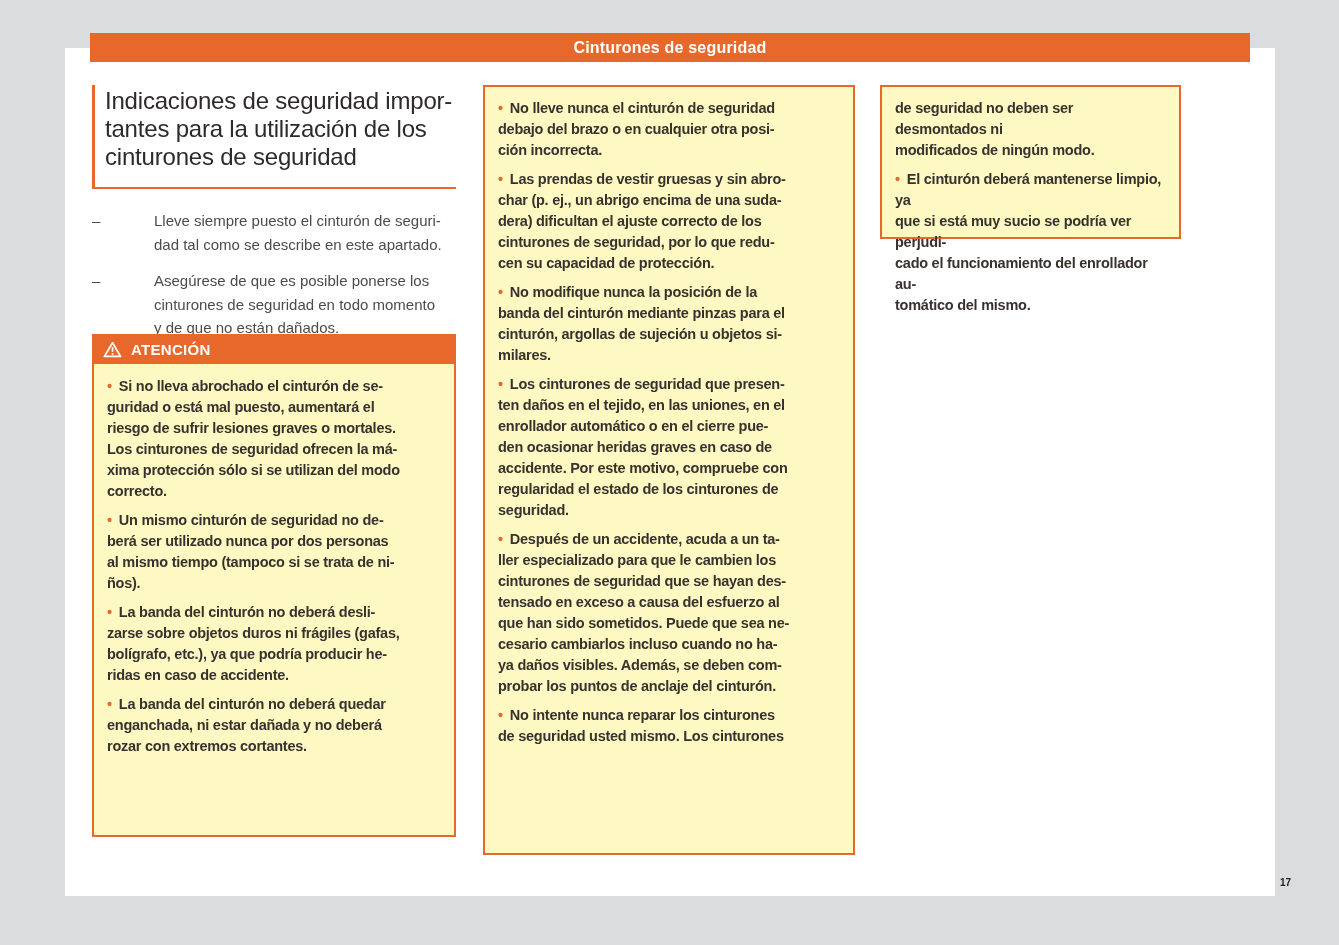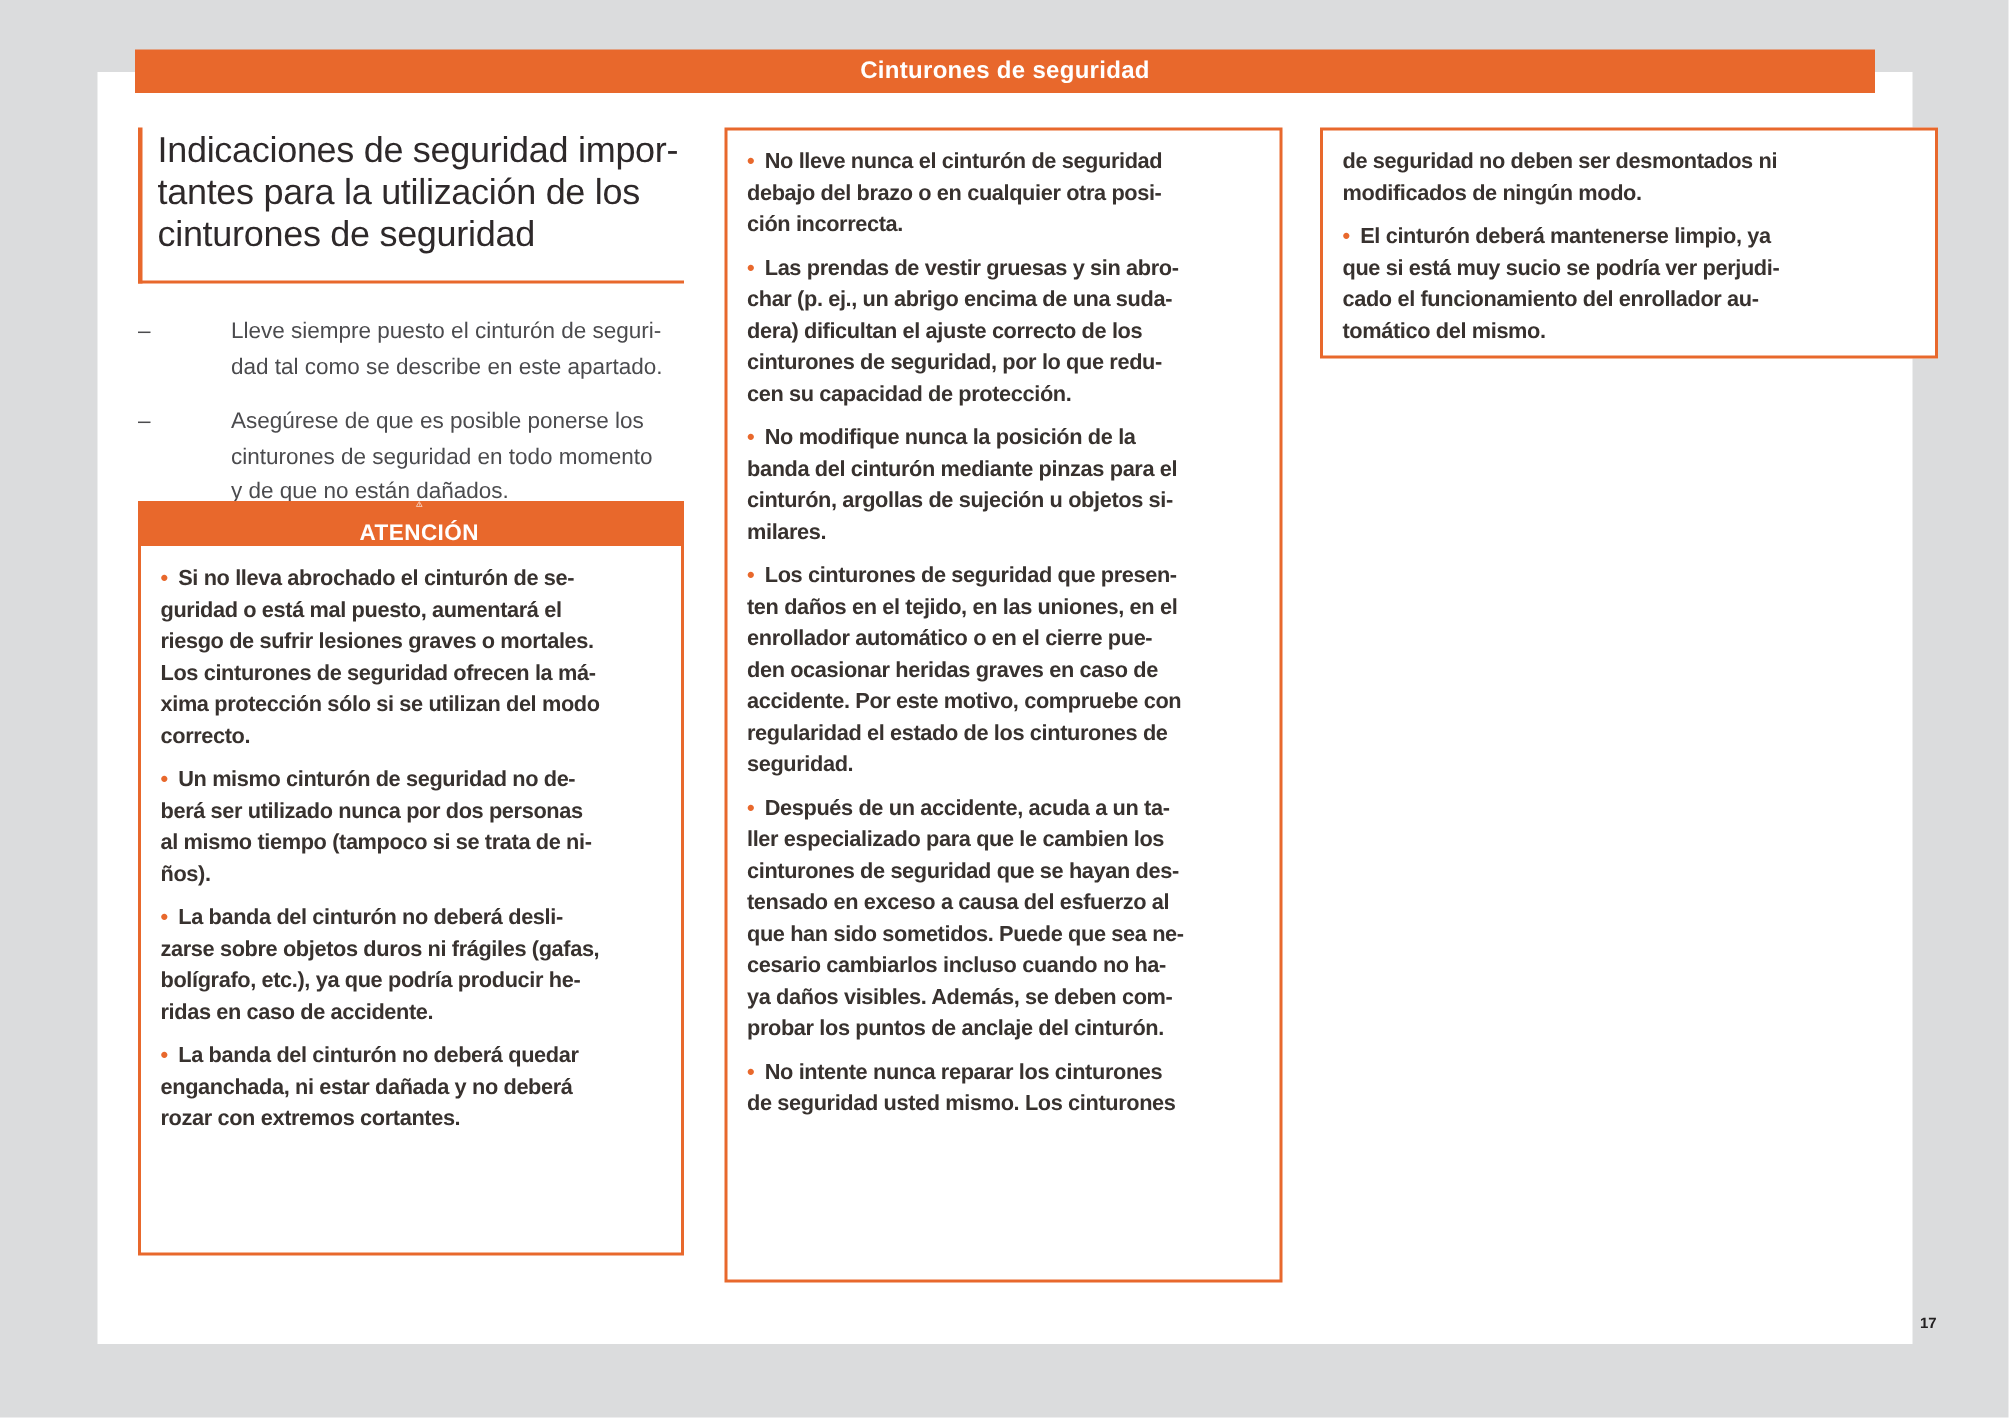--- a/index.html
+++ b/index.html
@@ -43,36 +43,35 @@
   .dash-item {
     display:flex;
     margin-bottom:13px;
     color:#4B4B4E;
     font-size:15px; line-height:23.5px;
   }
   .dash-marker { width:22px; flex:none; }
   .dash-text { white-space:pre-line;margin-left:40px; }
 
   .box {
-    background:#ffffff;
+    background:#fef9c3;
     border:2px solid #E8682C;
   }
   .warnbox {
     position:absolute; left:92px; top:334px;
     width:364px; height:503px;
     z-index:2;
   }
   .warnhead {
     height:30px; margin:-2px -2px 0 -2px;
     background:#E8682C;
     display:flex; align-items:center; gap:9px;
     padding-left:11px;
     color:#FFFFFF; font-size:15px; font-weight:bold;
     letter-spacing:0.3px;
-    flex-direction:column;
   }
   .warn-icon { width:19px; height:17px; display:block; }
   .boxbody { padding:12px 13px 4px 13px; }
 
   .li {
     margin:0 0 8px 0;
     font-size:14.5px; line-height:21px;
     font-weight:bold; color:#38322F;
     letter-spacing:-0.25px;
   }
@@ -81,21 +80,21 @@
   .li-text { white-space:pre-line; }
   .cont-text { white-space:pre-line; }
 
   .midbox {
     position:absolute; left:483px; top:85px;
     width:372px; height:770px;
     padding:11px 13px; z-index:2;
   }
   .rightbox {
     position:absolute; left:880px; top:85px;
-    width:412px; height:154px;
+    width:301px; height:154px;
     padding:11px 13px; z-index:2;
   }
   .page-number {
     position:absolute; left:1280px; top:877px;
     font-size:10px; font-weight:bold; color:#232021;
     z-index:3;
   }
 </style>
 </head>
 <body>

